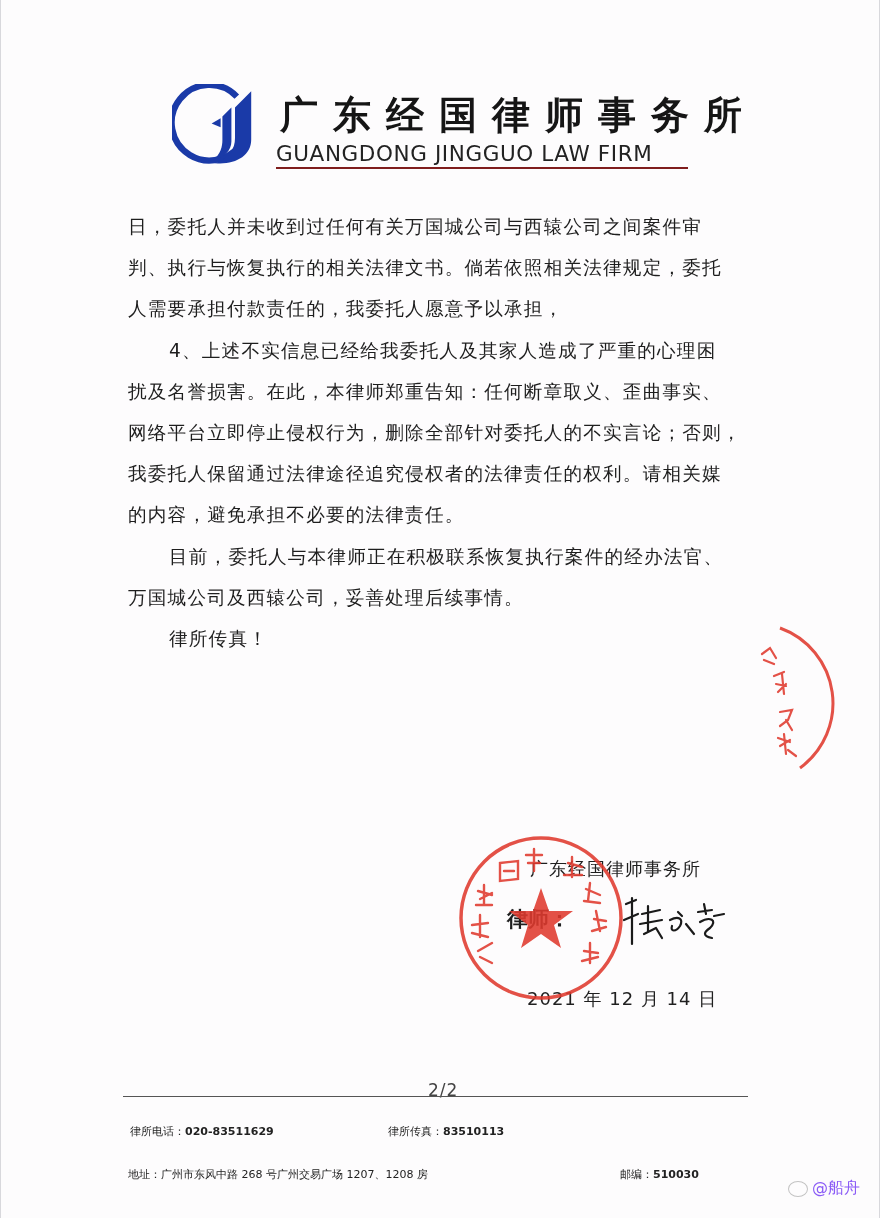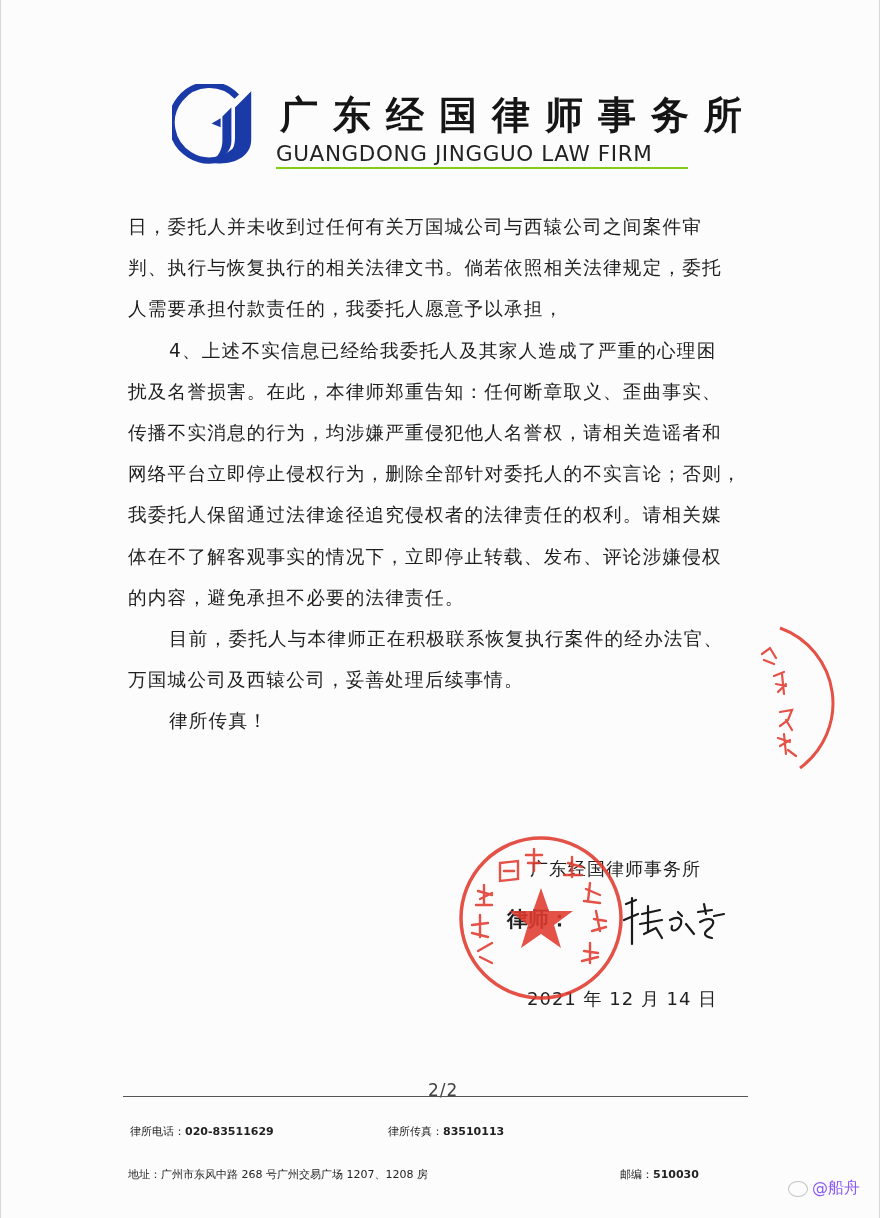--- a/index.html
+++ b/index.html
@@ -17,21 +17,21 @@
     .logo { position: absolute; left: 0; top: 0; width: 90px; height: 90px; }
     .firm-cn {
       position: absolute; left: 108px; top: 6px;
       font-family: "DejaVu Serif", "Liberation Serif", serif;
       font-weight: bold; font-size: 38px; letter-spacing: 15px; color: #151515;
       white-space: nowrap;
     }
     .firm-en {
       position: absolute; left: 104px; top: 57px; width: 412px;
       font-family: "DejaVu Sans", sans-serif; font-size: 21.5px; letter-spacing: 0.6px;
-      color: #222; white-space: nowrap; border-bottom: 2px solid #84cc16; padding-bottom: 1px;
+      color: #222; white-space: nowrap; border-bottom: 2px solid #7f1d1d; padding-bottom: 1px;
     }
 
     
     .body-text { position: absolute; left: 128px; top: 206px; width: 640px; }
     .line {
       height: 41.2px; line-height: 41.2px; font-size: 18.6px; letter-spacing: 1.2px;
       white-space: nowrap; color: #1e1e1e;
     }
     .indent { padding-left: 41px; }
 
@@ -69,24 +69,22 @@
   <div class="firm-cn">广东经国律师事务所</div>
   <div class="firm-en">GUANGDONG JINGGUO LAW FIRM</div>
 </div>
 
 <div class="body-text">
   <div class="line">日，委托人并未收到过任何有关万国城公司与西辕公司之间案件审</div>
   <div class="line">判、执行与恢复执行的相关法律文书。倘若依照相关法律规定，委托</div>
   <div class="line">人需要承担付款责任的，我委托人愿意予以承担，</div>
   <div class="line indent">4、上述不实信息已经给我委托人及其家人造成了严重的心理困</div>
   <div class="line">扰及名誉损害。在此，本律师郑重告知：任何断章取义、歪曲事实、</div>
-  <div class="line">传播不实消息的行为，均涉嫌严重侵犯他人名誉权，请相关造谣者和</div>
   <div class="line">网络平台立即停止侵权行为，删除全部针对委托人的不实言论；否则，</div>
   <div class="line">我委托人保留通过法律途径追究侵权者的法律责任的权利。请相关媒</div>
-  <div class="line">体在不了解客观事实的情况下，立即停止转载、发布、评论涉嫌侵权</div>
   <div class="line">的内容，避免承担不必要的法律责任。</div>
   <div class="line indent">目前，委托人与本律师正在积极联系恢复执行案件的经办法官、</div>
   <div class="line">万国城公司及西辕公司，妥善处理后续事情。</div>
   <div class="line indent">律所传真！</div>
 </div>
 
 <svg class="stamp-side" viewBox="0 0 120 150">
   <path d="M20 8 A80 80 0 0 1 40 148" fill="none" stroke="#e03a2e" stroke-width="3"></path>
   <g fill="none" stroke="#e03a2e" stroke-width="2.2" stroke-linecap="round">
     <path d="M2 34 l8 -6 l6 10 M4 40 l10 4"></path>

